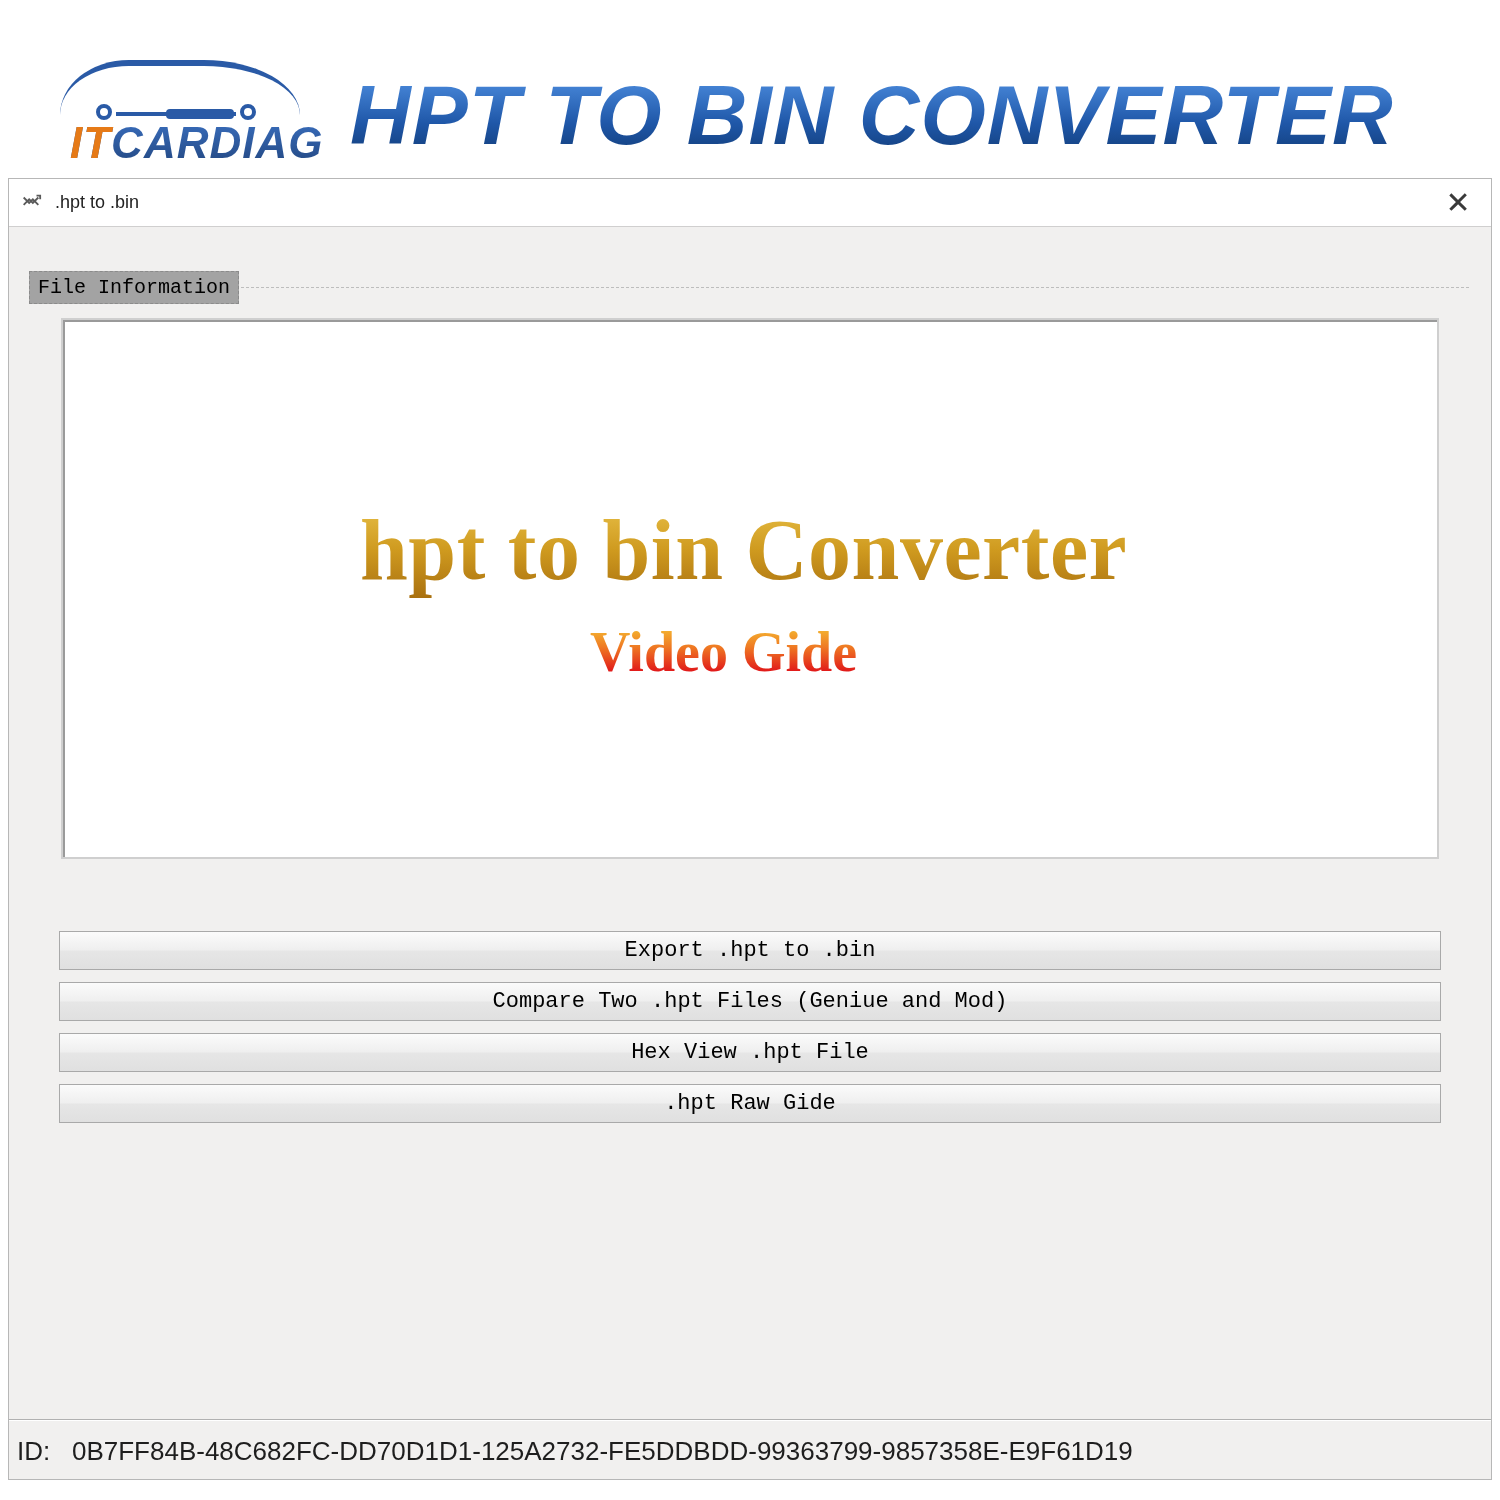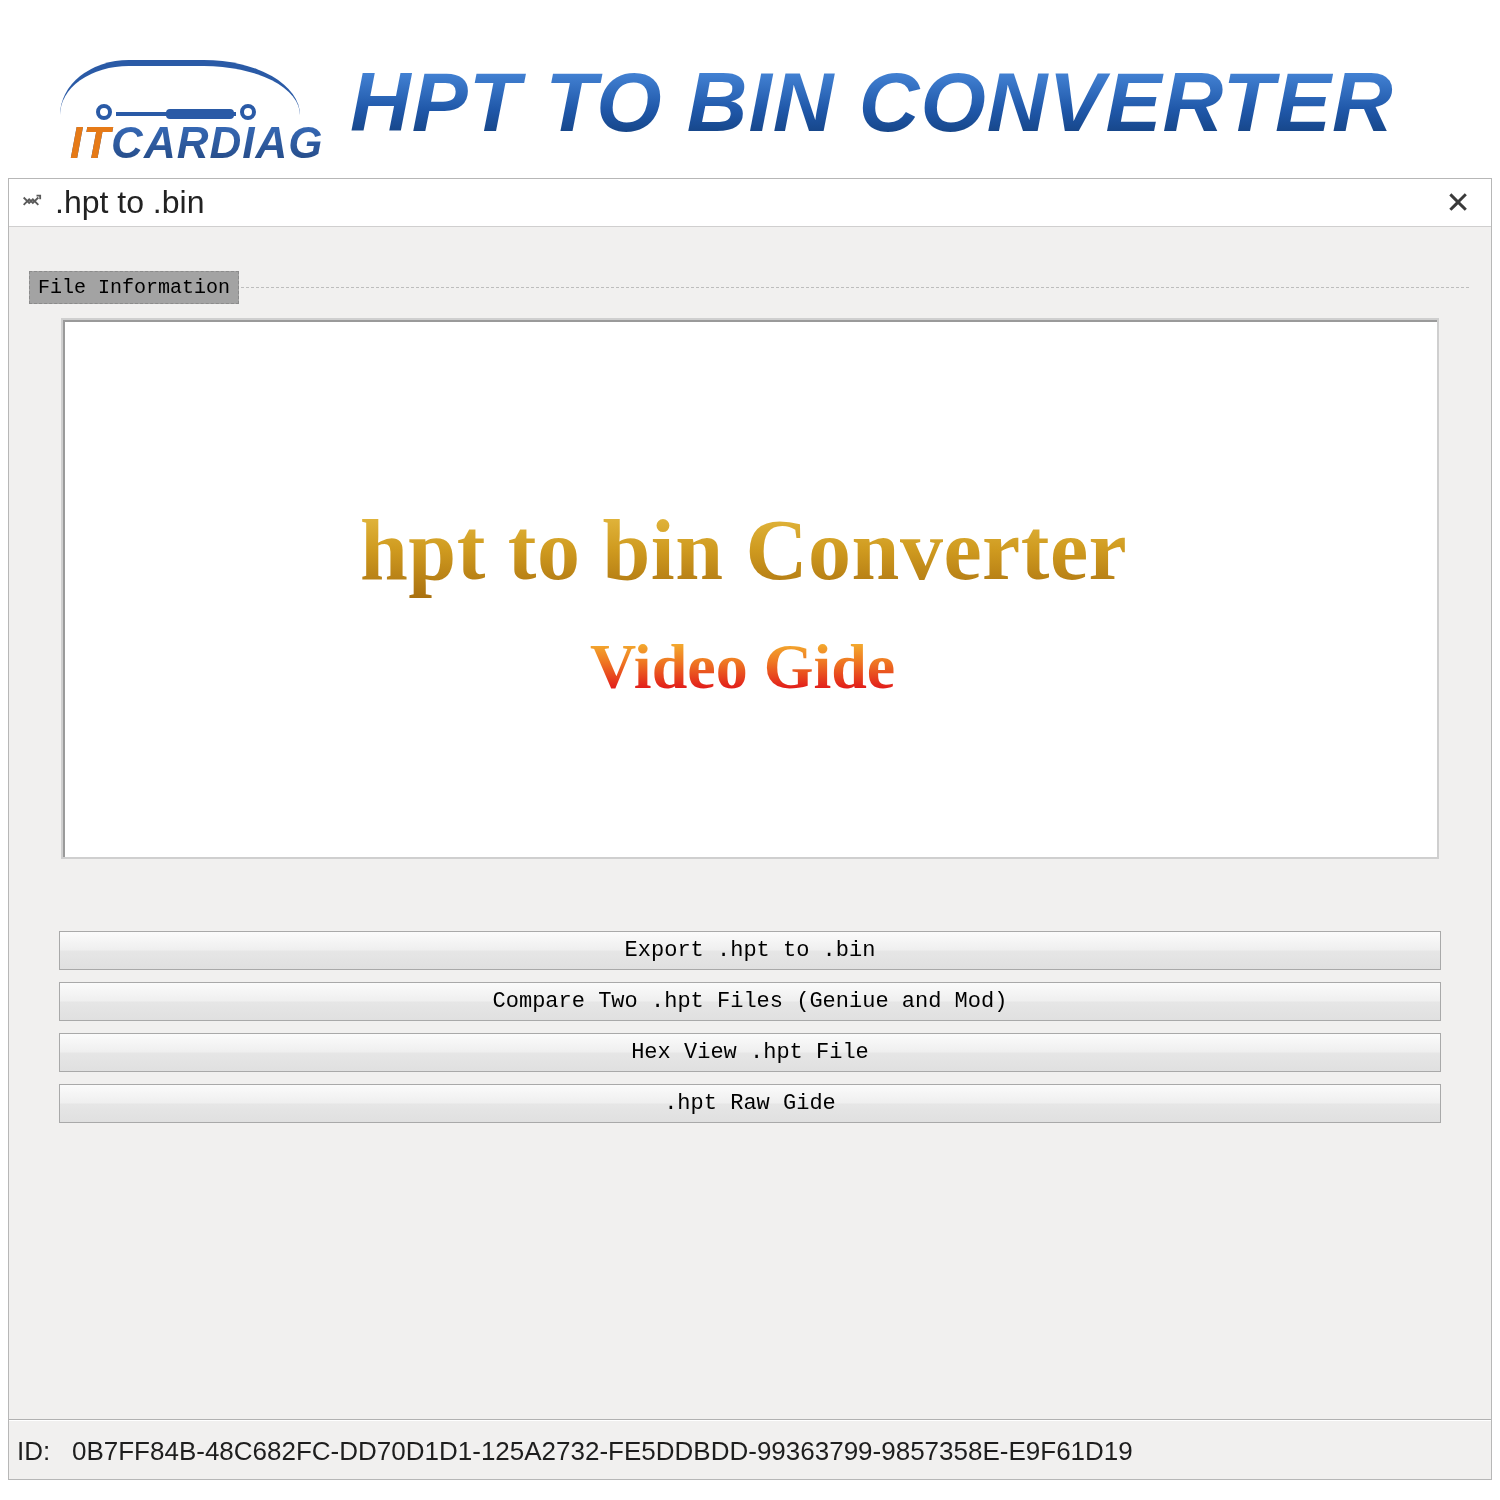--- a/index.html
+++ b/index.html
@@ -1,21 +1,21 @@
 <!DOCTYPE html>
 <html><head>
 <meta charset="utf-8">
 <style>
   * { margin: 0; padding: 0; box-sizing: border-box; }
   html, body { width: 1500px; height: 1500px; background: #fff; font-family: Arial, sans-serif; }
 
   .canvas { width: 1500px; height: 1500px; position: relative; background: #fff; }
 
   
-  .brand-row { position: absolute; top: 60px; left: 30px; right: 10px; display: flex; align-items: flex-start; }
+  .brand-row { position: absolute; top: 60px; left: 30px; right: 10px; display: flex; align-items: center; }
   .logo-wrap { width: 300px; height: 110px; position: relative; }
   .logo-car {
     position: absolute; top: 0; left: 30px; width: 240px; height: 55px;
     border-top: 6px solid #2a5aa6;
     border-radius: 100px 140px 0 0 / 80px 80px 0 0;
   }
   .logo-wheel1, .logo-wheel2 {
     position: absolute; top: 44px; width: 16px; height: 16px; border-radius: 50%;
     border: 4px solid #2a5aa6; background: #fff;
   }
@@ -54,45 +54,44 @@
     position: absolute; top: 500px; left: 360px;
     font-family: Georgia, "Times New Roman", serif; font-weight: 800;
     font-size: 86px; letter-spacing: 0.5px;
     background: linear-gradient(180deg,#e9c24a 0%, #cf9a1f 50%, #a86f0f 100%);
     -webkit-background-clip: text; background-clip: text; color: transparent;
     white-space: nowrap;
   }
   .overlay-red {
     position: absolute; top: 620px; left: 590px;
     font-family: Georgia, "Times New Roman", serif; font-weight: 800;
-    font-size: 64px;
+    font-size: 56px;
     background: linear-gradient(180deg,#f6d037 0%, #ef7a23 42%, #e11a1a 80%);
     -webkit-background-clip: text; background-clip: text; color: transparent;
     white-space: nowrap;
-    margin-top: 10px;
   }
 
   
   .window {
     position: absolute; top: 178px; left: 8px; right: 8px; bottom: 20px;
     background: #f2f2f2; border: 1px solid #b7b7b7;
   }
   .titlebar {
     height: 48px; background: #ffffff; display: flex; align-items: center;
     border-bottom: 1px solid #d0cfcf;
     padding: 0 10px;
   }
   .title-icon {
     width: 24px; height: 24px; margin-right: 12px;
     display: inline-flex; align-items: center; justify-content: center;
     color: #4a4a4a;
   }
   .title-text {
     font-family: "Segoe UI", Tahoma, Arial, sans-serif;
-    font-size: 32px; color: #222;
+    font-size: 18px; color: #222;
   }
   .title-close {
     margin-left: auto; width: 46px; height: 46px;
     display: flex; align-items: center; justify-content: center;
     font-size: 30px; color: #3a3a3a; font-family: Arial, sans-serif;
   }
 
   .client { position: absolute; top: 48px; left: 0; right: 0; bottom: 0; background: #f1f0ef; }
 
   .tab {

